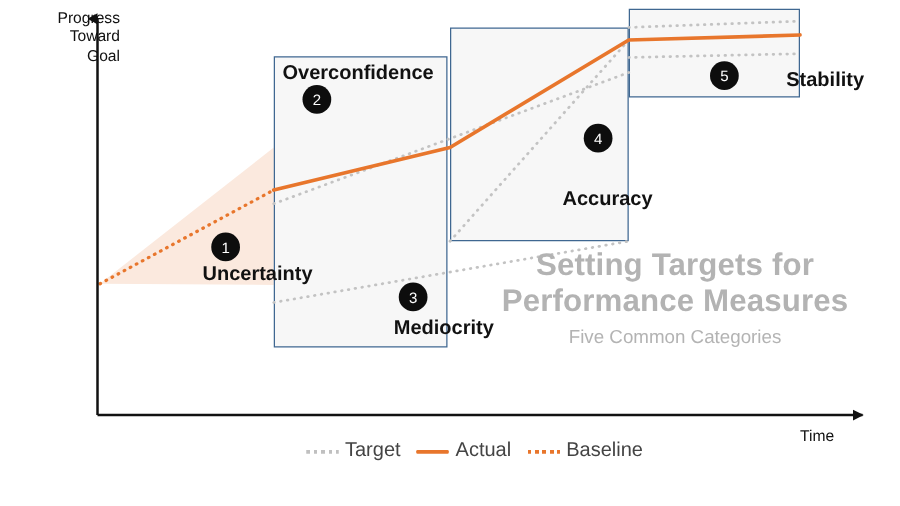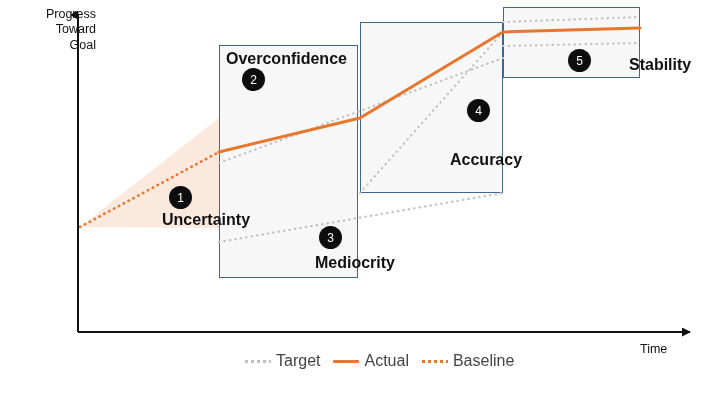--- a/index.html
+++ b/index.html
@@ -166,20 +166,24 @@
 
   <div class="cat-badge" style="left:319px; top:226px;">3</div>
   <div class="cat-label" style="left:299px; top:254px;padding-left:16px;">Mediocrity</div>
 
   <div class="cat-badge" style="left:467px; top:99px;">4</div>
   <div class="cat-label" style="left:450px; top:123px;margin-top:28px;">Accuracy</div>
 
   <div class="cat-badge" style="left:568px; top:49px;">5</div>
   <div class="cat-label" style="left:629px; top:56px;">Stability</div>
 
+  <div id="title-block">
+    <div id="main-title">Setting Targets for Performance Measures</div>
+    <div id="subtitle">Five Common Categories</div>
+  </div>
 
   <div id="legend">
     <div class="legend-item">
       <span class="legend-swatch sw-target"></span>
       <span>Target</span>
     </div>
     <div class="legend-item">
       <span class="legend-swatch sw-actual"></span>
       <span>Actual</span>
     </div>

